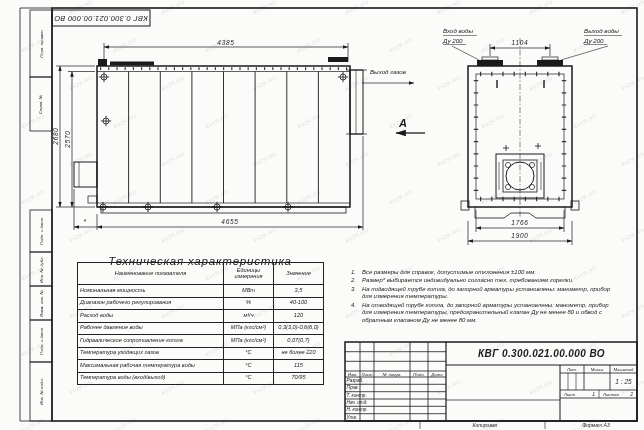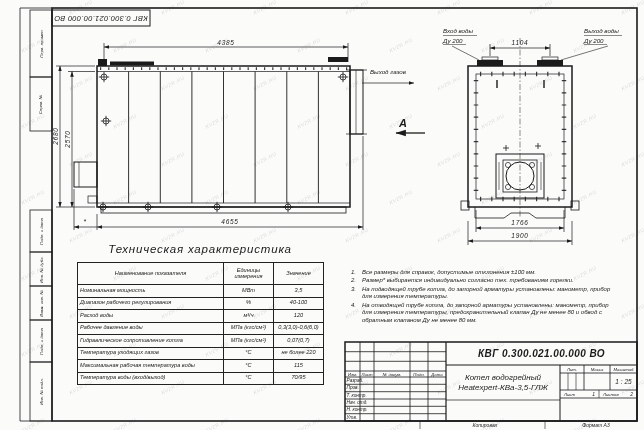--- a/index.html
+++ b/index.html
@@ -21,21 +21,21 @@
   .t60 { font-size:6.2px; }
   .tA  { font-size:11px; font-weight:bold; }
   .ov { position:absolute; z-index:2; }
   
   .strip { display:flex; align-items:center; justify-content:center; }
   .strip span { transform:rotate(-90deg); white-space:nowrap; font-size:4.3px; font-style:italic; color:#222; }
   
   #docbox { display:flex; align-items:center; justify-content:center; }
   #docbox span { transform:rotate(180deg); font-size:7.5px; font-style:italic; letter-spacing:.3px; }
   
-  #spec-title { text-align:center; font-size:11.5px; font-style:italic; letter-spacing:.8px; }
+  #spec-title { text-align:center; font-size:11.5px; font-style:italic; letter-spacing:.8px;margin-top:12px; }
   table.spec { border-collapse:collapse; width:246px; table-layout:fixed; }
   table.spec th, table.spec td {
     border:0.9px solid #222; font-style:italic; font-weight:normal;
     font-size:5.6px; line-height:1.05; padding:0 2px; overflow:hidden;
   }
   table.spec th { height:22px; text-align:center; }
   table.spec td { height:12.5px; }
   td.c { text-align:center; }
   
   #notes { font-size:6px; font-style:italic; line-height:1.24; }
@@ -447,24 +447,20 @@
   <div class="tb h42" style="left:29px;top:29px;width:36px;height:6px">№ докум.</div>
   <div class="tb h42" style="left:65px;top:29px;width:18px;height:6px">Подп.</div>
   <div class="tb h42" style="left:83px;top:29px;width:18px;height:6px">Дата</div>
   <div class="tb h46 left" style="left:0;top:35px;width:30px;height:7.3px">Разраб.</div>
   <div class="tb h46 left" style="left:0;top:42.3px;width:30px;height:7.3px">Пров.</div>
   <div class="tb h46 left" style="left:0;top:49.6px;width:30px;height:7.3px">Т. контр.</div>
   <div class="tb h46 left" style="left:0;top:57px;width:30px;height:7.3px">Нач. отд.</div>
   <div class="tb h46 left" style="left:0;top:64.3px;width:30px;height:7.3px">Н. контр.</div>
   <div class="tb h46 left" style="left:0;top:71.6px;width:30px;height:7.3px">Утв.</div>
   <div class="tb" id="tb-doc" style="left:101px;top:0;width:191px;height:23px">КВГ 0.300.021.00.000 ВО</div>
-  <div class="tb" id="tb-name" style="left:101px;top:23px;width:114px;height:35px">
-    <span>Котел водогрейный</span>
-    <span>Heatexpert-КВа-3,5-ГЛЖ</span>
-  </div>
   <div class="tb h42" style="left:215px;top:23px;width:24px;height:8px">Лит.</div>
   <div class="tb h42" style="left:239px;top:23px;width:26px;height:8px">Масса</div>
   <div class="tb h42" style="left:265px;top:23px;width:27px;height:8px">Масштаб</div>
   <div class="tb" id="tb-scale" style="left:265px;top:31px;width:27px;height:17px">1 : 25</div>
   <div class="tb sheetrow" style="left:215px;top:48px;width:39px;height:8px">
     <span>Лист</span>
       <b>1</b>
   </div>
   <div class="tb sheetrow" style="left:254px;top:48px;width:38px;height:8px">
     <span>Листов</span>

